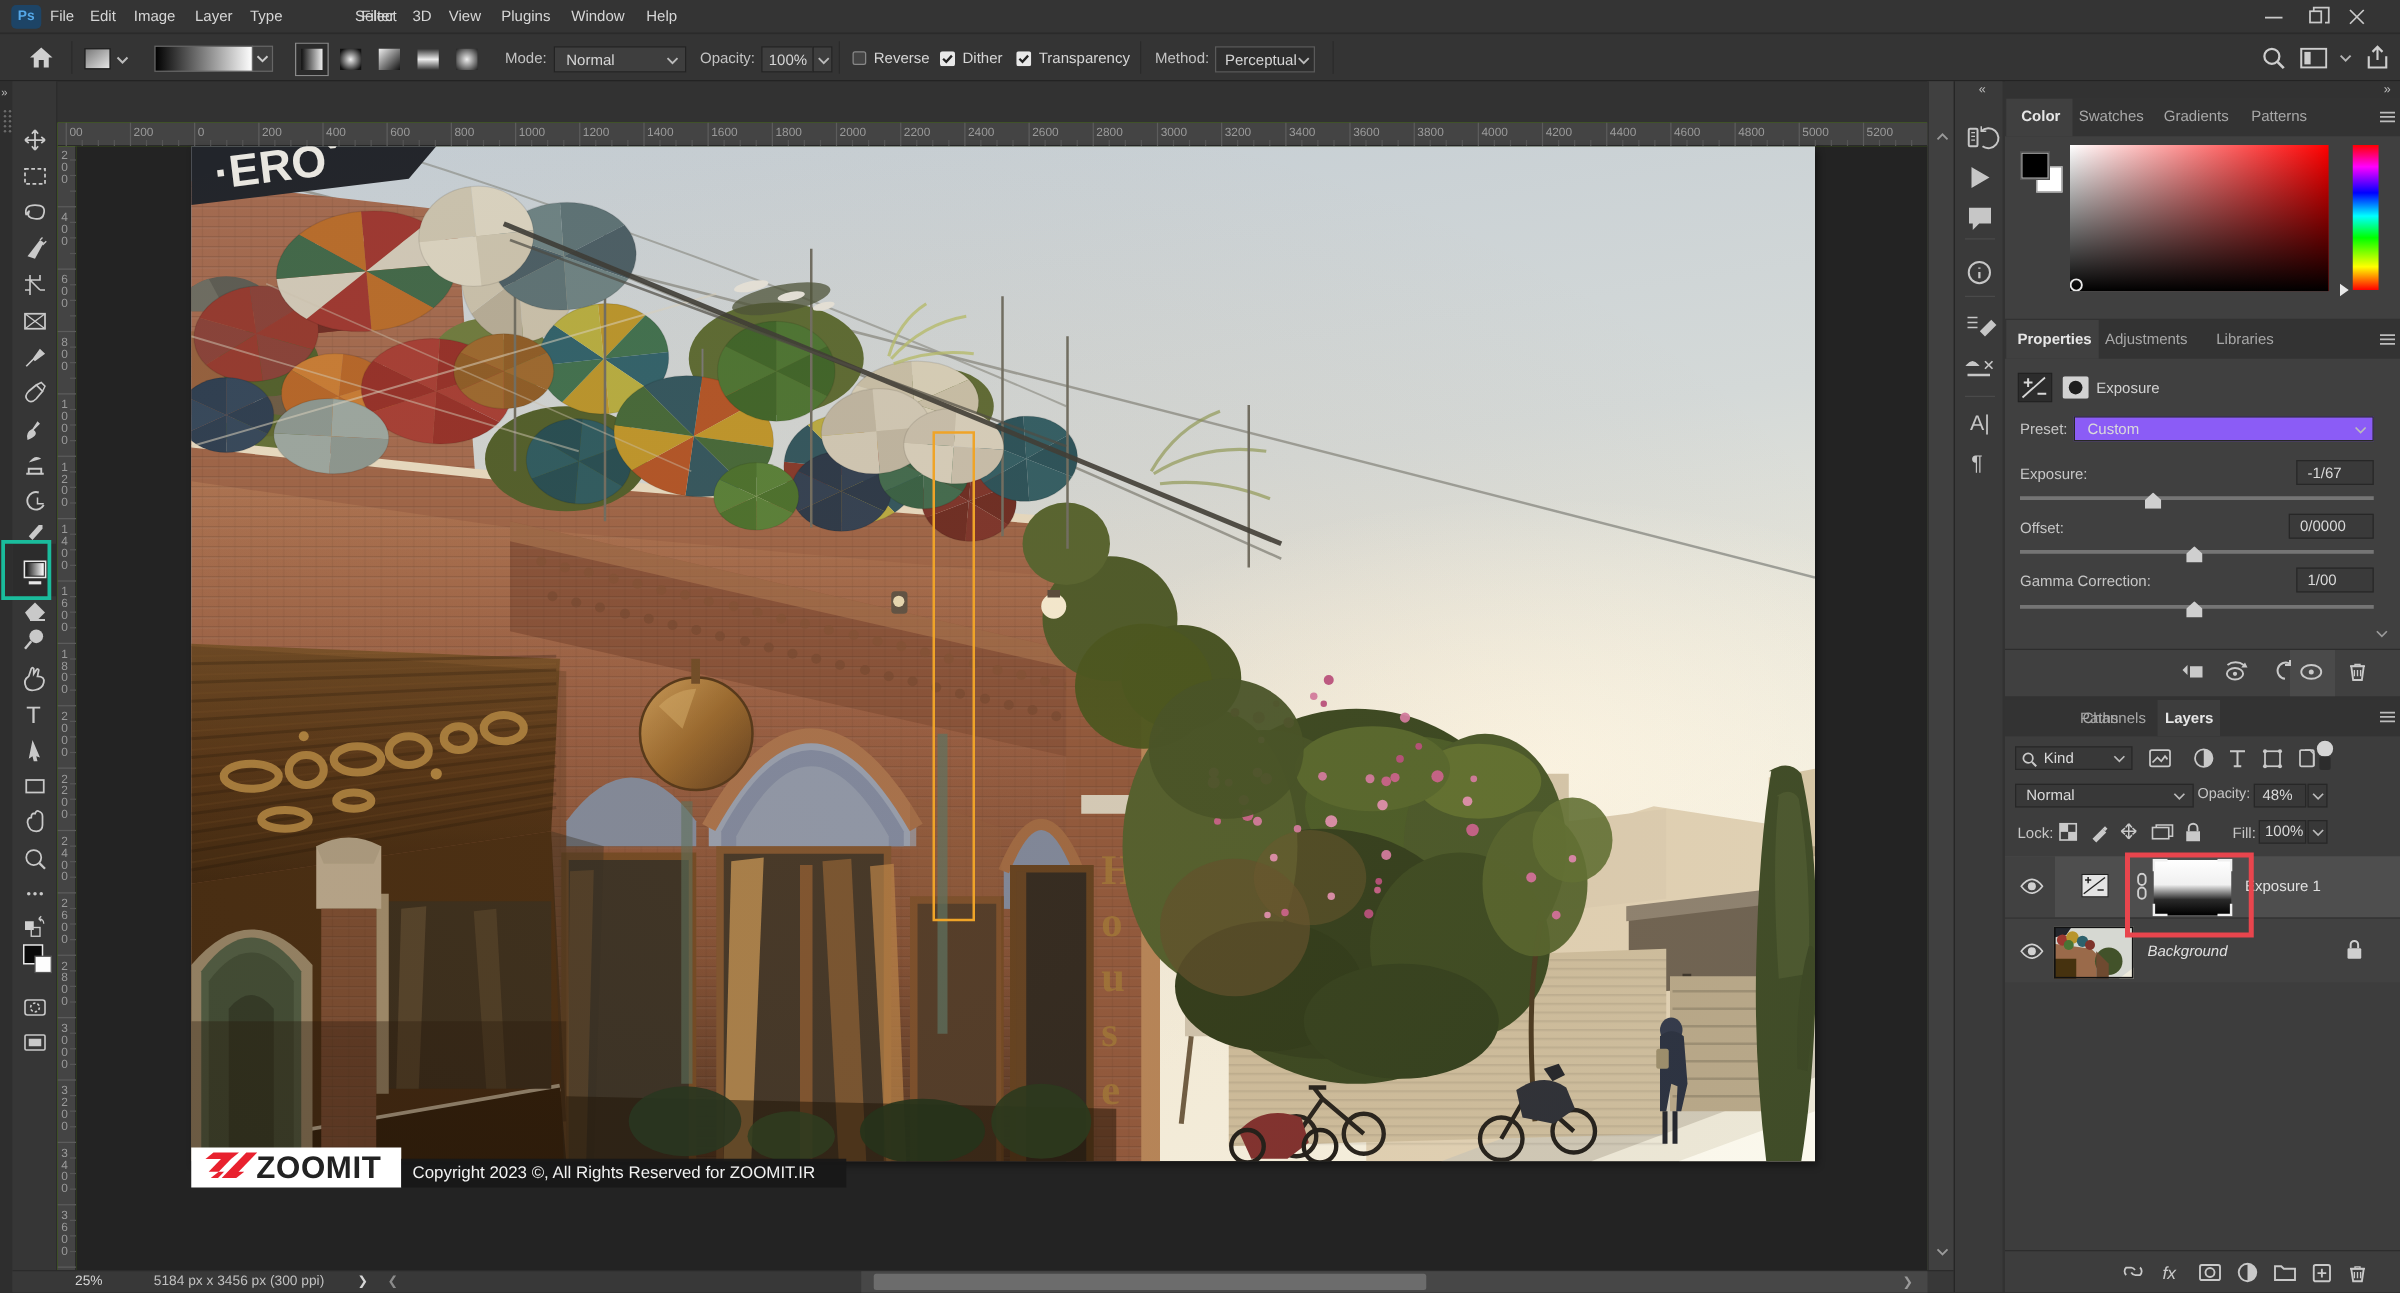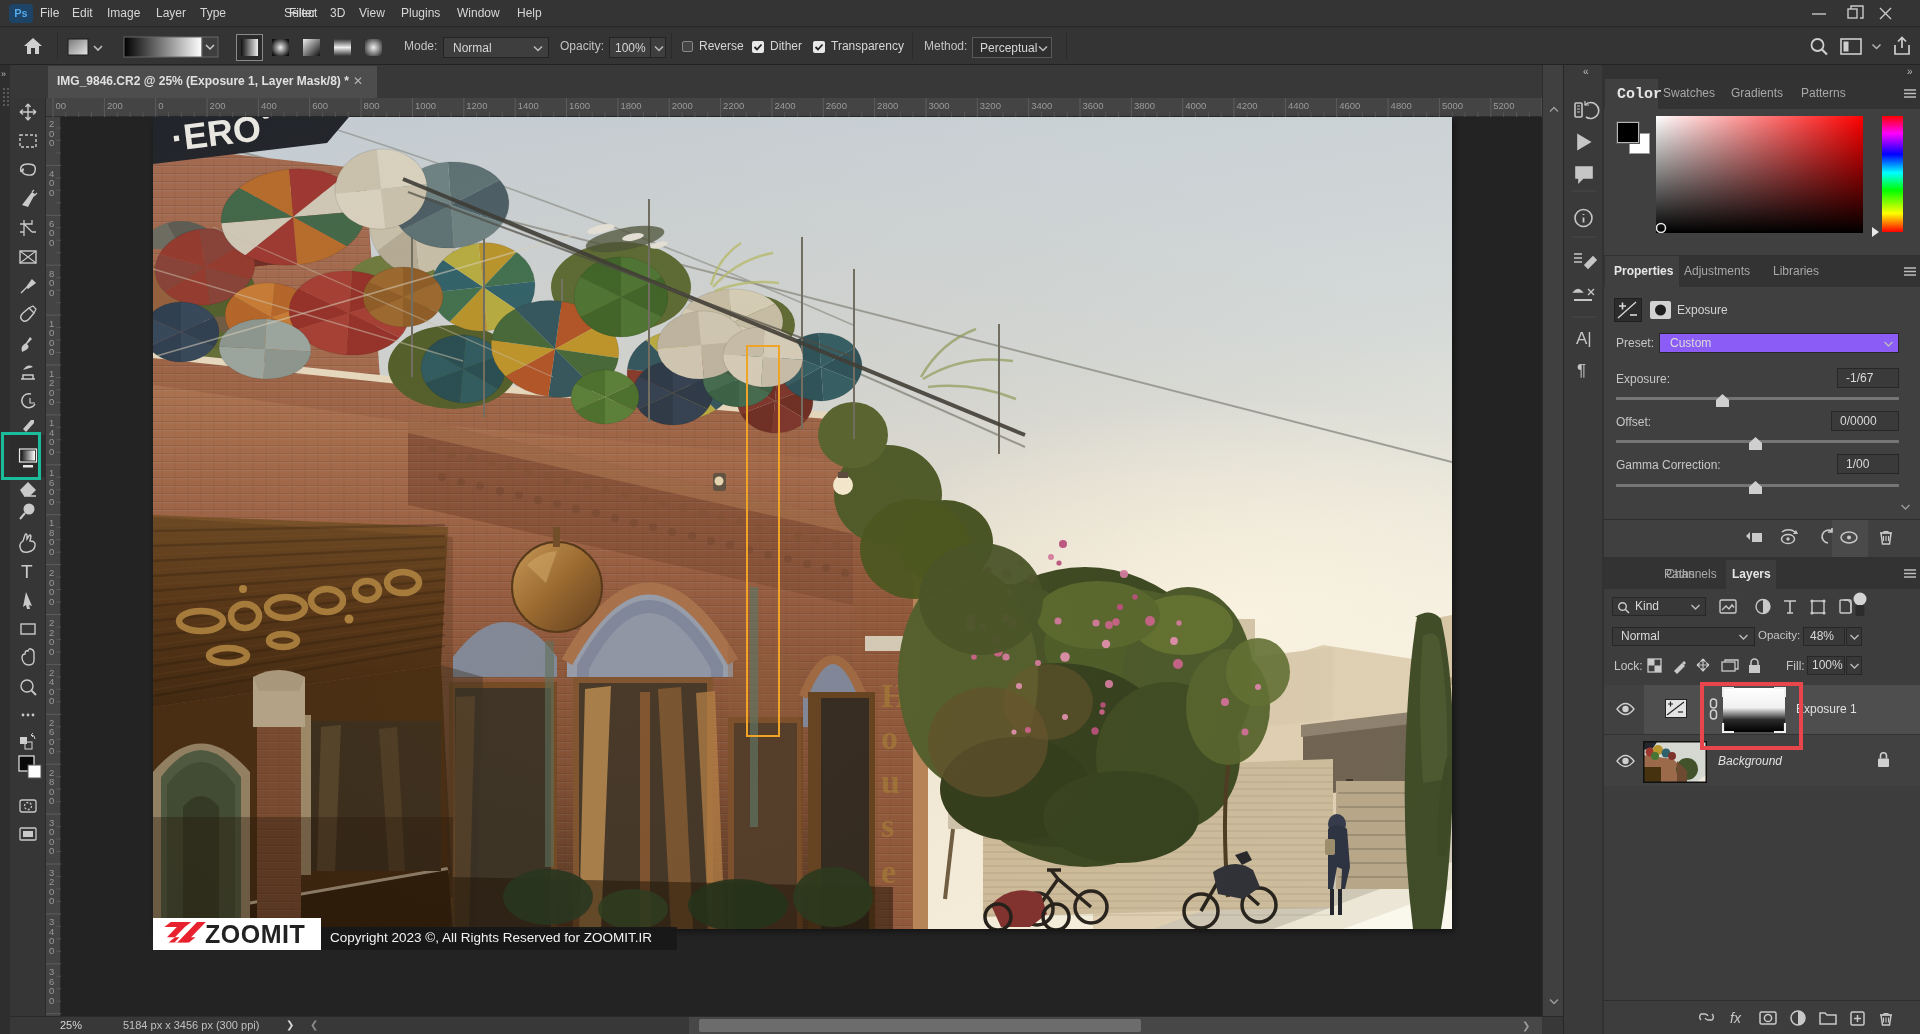--- a/index.html
+++ b/index.html
@@ -299,26 +299,20 @@
         </g>
         <g transform="translate(18,769)" stroke="#c9c9c9" fill="none" stroke-width="1.3">
           <rect x="-8" y="-6" width="16" height="12" rx="1"></rect>
           <rect x="-5" y="-3" width="10" height="6" fill="#c9c9c9" stroke="none"></rect>
         </g>
     </svg>
 
     <div class="abs" style="left:-9px;top:367px;width:40px;height:48px;border:3px solid #1abc9c;"></div>
   </div>
 
-  <div class="abs" id="tabbar" style="left:10px;top:65px;width:1553px;height:33px;background:#383838;">
-    <div class="abs" style="left:38px;top:1px;width:329px;height:32px;background:#4d4d4d;">
-      <div class="abs txt" style="left:9px;top:8px;font-weight:bold;color:#e0e0e0;">IMG_9846.CR2 @ 25% (Exposure 1, Layer Mask/8) *</div>
-      <div class="abs" style="left:305px;top:8px;color:#b5b5b5;font-size:12px;">✕</div>
-    </div>
-  </div>
 
   <div class="abs" id="canvaswrap" style="left:46px;top:98px;width:1496px;height:918px;background:#4d7c0f;">
     <svg class="abs" style="left:0;top:0;" width="1496" height="19" viewBox="0 0 1496 19">
         <rect width="1496" height="19" fill="#444444"></rect>
         <rect y="18" width="1496" height="1" fill="#2a2a2a"></rect>
         <rect x="6.5" y="0" width="1" height="19" fill="#5c5c5c"></rect>
         <rect x="19.3" y="14" width="1" height="5" fill="#555555"></rect>
         <rect x="32.2" y="14" width="1" height="5" fill="#555555"></rect>
         <rect x="45.0" y="14" width="1" height="5" fill="#555555"></rect>
         <rect x="57.9" y="0" width="1" height="19" fill="#5c5c5c"></rect>
@@ -1268,21 +1262,21 @@
       <text x="12" y="265" fill="#c6c6c6" font-size="17">A|</text>
       <text x="13" y="297" fill="#c6c6c6" font-size="17">¶</text>
     </svg>
   </div>
   <div class="abs" id="rightpanels" style="left:1604px;top:65px;width:316px;height:969px;background:#323232;">
     <div class="abs" style="left:303px;top:1px;color:#bdbdbd;font-size:10px;letter-spacing:-2px;">»</div>
 
     <div class="abs" style="left:0;top:14px;width:316px;height:176px;background:#404040;">
       <div class="abs" style="left:0;top:0;width:316px;height:30px;background:#333333;"></div>
       <div class="abs" style="left:1px;top:0;width:53px;height:30px;background:#404040;">
-        <div class="abs" style="left:12px;top:7px;color:#e6e6e6;font-size:15px;font-weight:bold;font-family:Liberation Mono, monospace;">Color</div>
+        <div class="abs" style="left:12px;top:7px;color:#e6e6e6;font-size:12px;font-weight:bold;">Color</div>
       </div>
       <div class="abs txt" style="left:59px;top:7px;color:#a8a8a8;">Swatches</div>
       <div class="abs txt" style="left:127px;top:7px;color:#a8a8a8;">Gradients</div>
       <div class="abs txt" style="left:197px;top:7px;color:#a8a8a8;">Patterns</div>
       <svg class="abs" style="left:300px;top:9px;" width="12" height="12" viewBox="0 0 12 12">
           <path d="M0 2 h12 M0 5.5 h12 M0 9 h12" stroke="#bdbdbd" stroke-width="1.4"></path>
         </svg>
 
       <div class="abs" style="left:25px;top:54px;width:21px;height:21px;background:#ffffff;border:1px solid #9a9a9a;"></div>
       <div class="abs" style="left:13px;top:43px;width:22px;height:21px;background:#000000;border:1px solid #b5b5b5;outline:1px solid #555;"></div>

